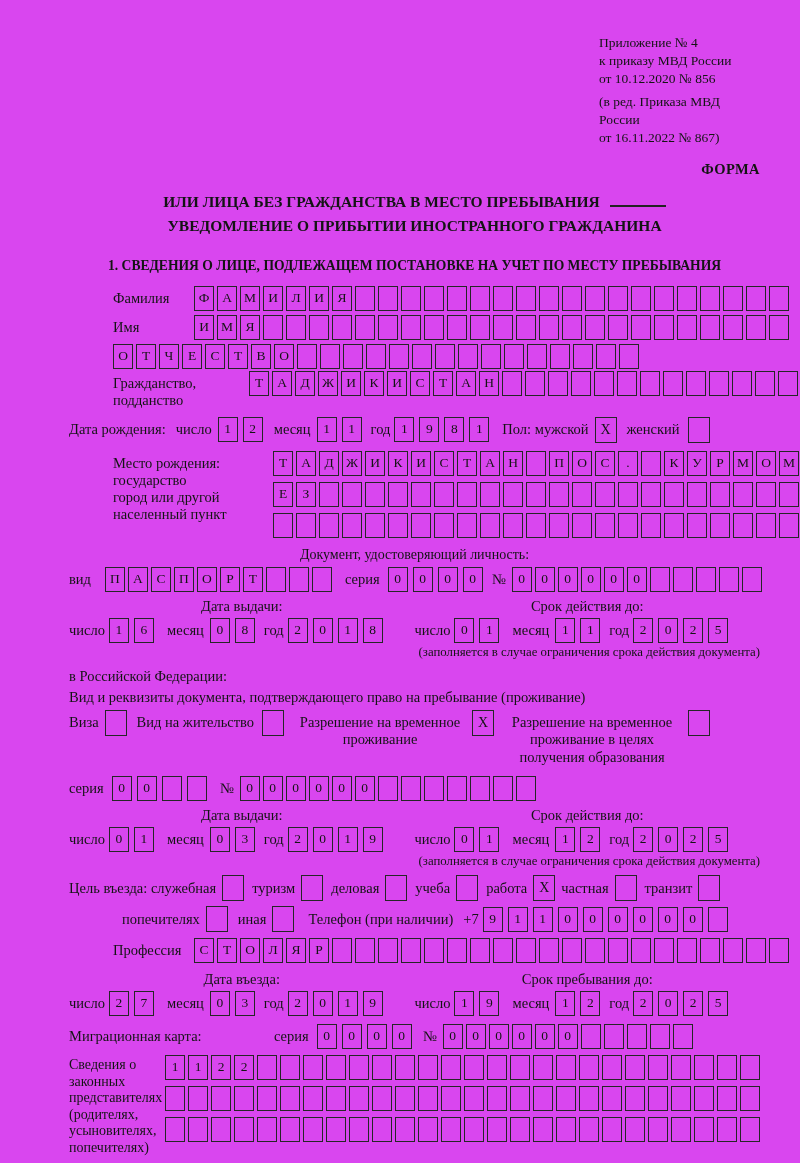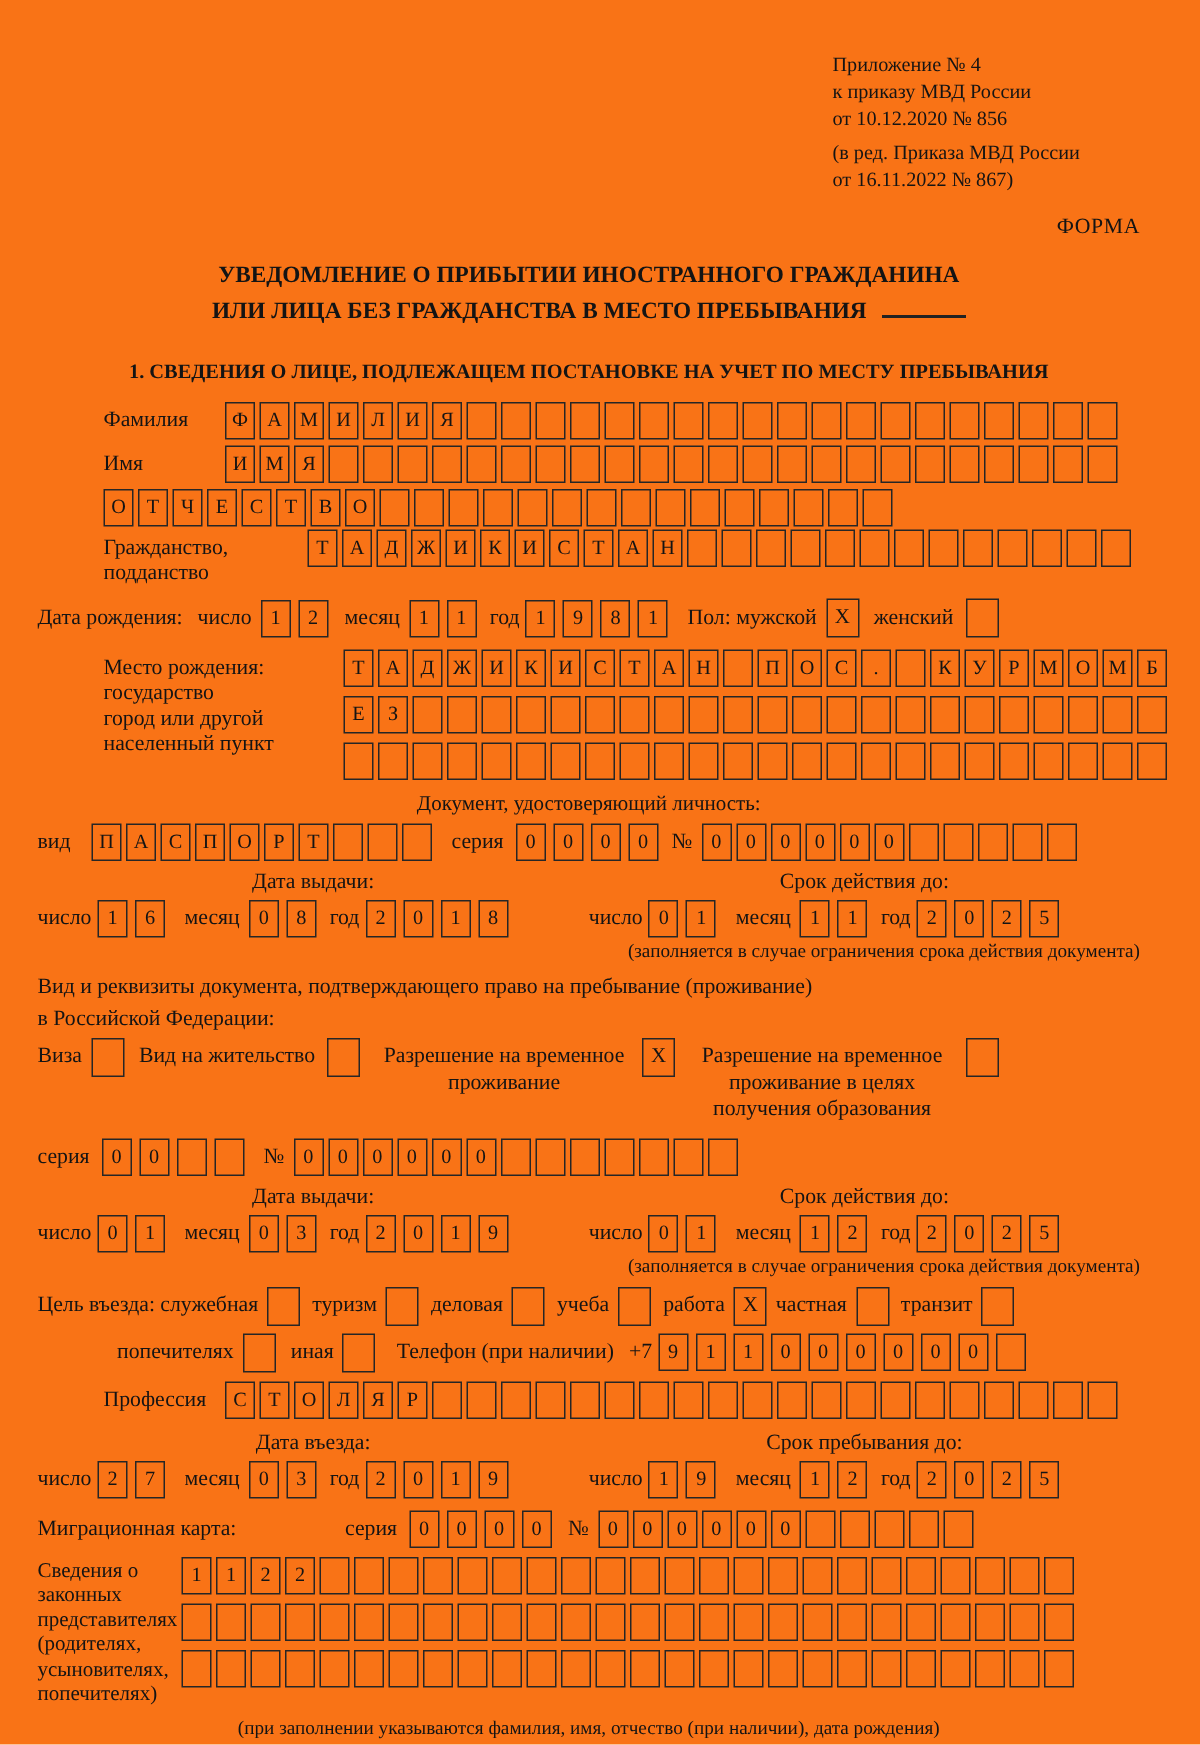--- a/index.html
+++ b/index.html
@@ -1,21 +1,21 @@
 <!DOCTYPE html>
 <html><head>
 <meta charset="utf-8">
 <style>
   html,body{margin:0;padding:0;background:#fff;}
   body{font-family:"Liberation Serif","DejaVu Serif",serif;color:#141414;}
-  .page{width:800px;height:1163px;box-sizing:border-box;padding:34px 40px 0 25px;overflow:hidden;position:relative;background:#f97316;}
+  .page{width:800px;height:1163px;box-sizing:border-box;padding:34px 40px 0 69px;overflow:hidden;position:relative;background:#d946ef;}
 
   .hdr{margin-left:530px;font-size:13.5px;line-height:1.32;}
   .hdr-sub{margin-top:6px;}
-  .form-label{text-align:right;font-weight:normal;font-size:14.5px;margin-top:14px;letter-spacing:.4px;}
+  .form-label{text-align:right;font-weight:bold;font-size:14.5px;margin-top:14px;letter-spacing:.4px;}
 
   .title{text-align:center;font-weight:bold;font-size:15.5px;margin-top:12px;line-height:1.55;}
   .blank-line{display:inline-block;width:56px;border-bottom:2px solid #222;margin-left:10px;vertical-align:baseline;}
   .sec-head{text-align:center;font-weight:bold;font-size:13.6px;margin-top:20px;}
 
   .frow{display:flex;align-items:flex-start;margin-left:44px;}
   .flabel{flex:none;font-size:14.5px;line-height:17px;padding-top:4px;}
   .w81{width:81px;} .w160{width:160px;} .w136{width:136px;}
   .boxes{display:flex;flex:none;}
   .cb{flex:none;width:20px;height:25px;box-sizing:border-box;border:1.6px solid #262626;margin-right:3px;
@@ -59,24 +59,24 @@
     <div>к приказу МВД России</div>
     <div>от 10.12.2020 № 856</div>
     <div class="hdr-sub">
       <div>(в ред. Приказа МВД России</div>
       <div>от 16.11.2022 № 867)</div>
     </div>
   </div>
   <div class="form-label">ФОРМА</div>
 
   <div class="title">
-    <div>УВЕДОМЛЕНИЕ О ПРИБЫТИИ ИНОСТРАННОГО ГРАЖДАНИНА</div>
     <div>
       <span>ИЛИ ЛИЦА БЕЗ ГРАЖДАНСТВА В МЕСТО ПРЕБЫВАНИЯ</span><span class="blank-line"></span>
     </div>
+    <div>УВЕДОМЛЕНИЕ О ПРИБЫТИИ ИНОСТРАННОГО ГРАЖДАНИНА</div>
   </div>
 
   <div class="sec-head">1. СВЕДЕНИЯ О ЛИЦЕ, ПОДЛЕЖАЩЕМ ПОСТАНОВКЕ НА УЧЕТ ПО МЕСТУ ПРЕБЫВАНИЯ</div>
 
   <div class="frow mt12">
     <span class="flabel w81">Фамилия</span>
     <span class="boxes">
         <span class="cb">Ф</span>
         <span class="cb">А</span>
         <span class="cb">М</span>
@@ -394,22 +394,22 @@
             <span class="cb">0</span>
             <span class="cb">2</span>
             <span class="cb">5</span>
           </span>
       </div>
     </div>
   </div>
   <div class="note-right">(заполняется в случае ограничения срока действия документа)</div>
 
   <div class="intro mt6">
+    <div>в Российской Федерации:</div>
     <div>Вид и реквизиты документа, подтверждающего право на пребывание (проживание)</div>
-    <div>в Российской Федерации:</div>
   </div>
 
   <div class="opt-row mt2">
     <span class="opt">
       <span class="olbl g6">Виза</span>
       <span class="chk g10"></span>
     </span>
     <span class="opt">
       <span class="olbl g8">Вид на жительство</span>
       <span class="chk g10"></span>

